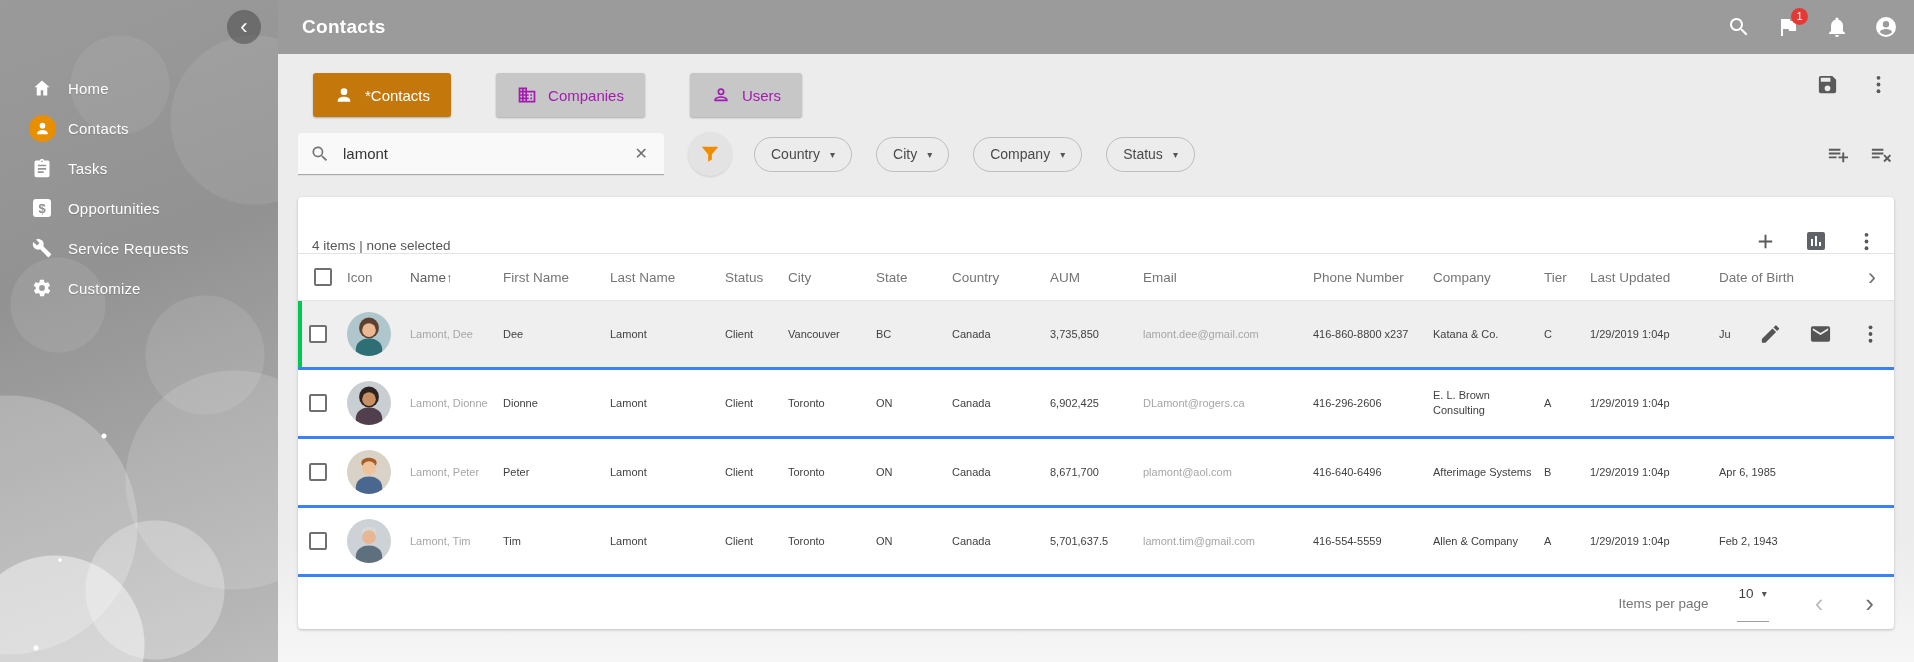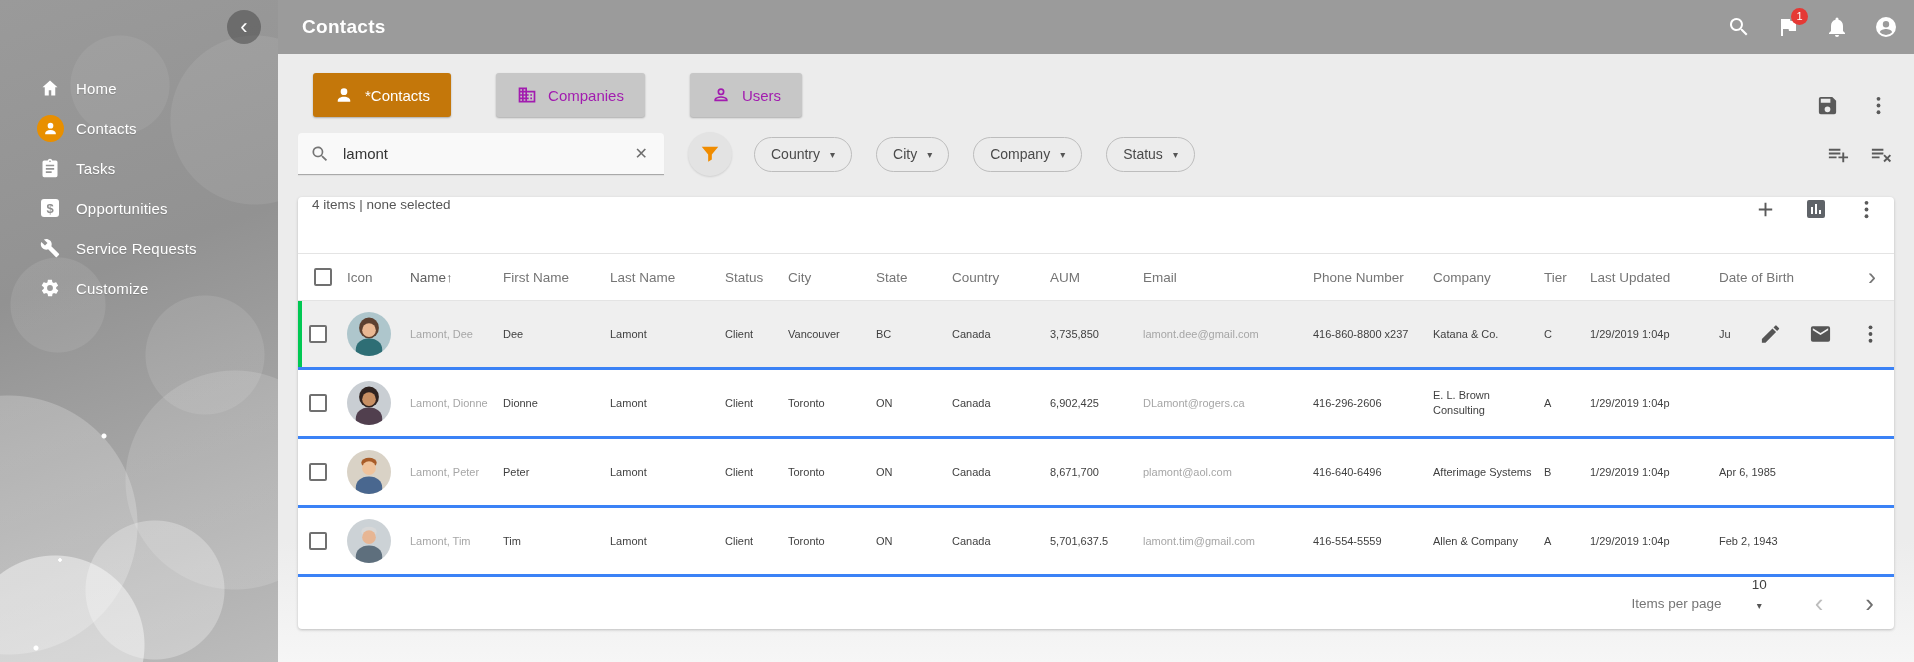--- a/index.html
+++ b/index.html
@@ -27,21 +27,21 @@
       radial-gradient(circle 85px at 255px 120px, rgba(255,255,255,.08) 0 84px, transparent 85px),
       radial-gradient(circle 50px at 120px 85px, rgba(255,255,255,.07) 0 49px, transparent 50px),
       linear-gradient(160deg,#9a9a9a 0%,#929292 40%,#a8a8a8 72%,#bcbcbc 100%);
   }
   .collapse-btn{
     position:absolute; top:10px; left:227px; width:34px; height:34px; border-radius:50%;
     background:rgba(55,55,55,.45); color:#fff; display:flex; align-items:center; justify-content:center;
     font-size:22px; line-height:1; cursor:pointer; user-select:none;
   }
   .nav{ padding-top:68px; }
-  .nav-item{ display:flex; align-items:center; height:40px; padding-left:36px; cursor:pointer; }
+  .nav-item{ display:flex; align-items:center; height:40px; padding-left:28px; cursor:pointer; }
   .nav-icon{ width:28px; display:flex; justify-content:center; align-items:center; margin-right:12px; }
   .nav-icon svg{ width:20px; height:20px; fill:#fff; }
   .nav-icon-circle{
     width:27px; height:27px; border-radius:50%; background:var(--accent-icon,#e88f00);
     display:flex; align-items:center; justify-content:center;
   }
   .nav-icon-circle svg{ width:17px; height:17px; fill:#fff; }
   .nav-label{ font-size:15px; letter-spacing:.2px; text-shadow:0 1px 1px rgba(0,0,0,.15); }
   .nav-opp{ width:18px; height:18px; background:#fff; border-radius:3px; color:#8f8f8f;
     font-size:13px; font-weight:700; display:flex; align-items:center; justify-content:center; }
@@ -60,21 +60,21 @@
     position:absolute; top:-7px; right:-8px; min-width:17px; height:17px; border-radius:9px;
     background:var(--badge-red,#e53935); color:#fff; font-size:11px; line-height:17px; text-align:center; padding:0 3px;
   }
 
   .content{
     flex:1; padding:19px 20px 0 20px;
     background:linear-gradient(180deg,#ececec 0%,#ececec 80%,#f6f6f6 100%);
   }
 
   
-  .tabs-row{ display:flex; align-items:flex-end; height:44px; margin-bottom:15px;padding-left:15px; }
+  .tabs-row{ display:flex; align-items:flex-start; height:44px; margin-bottom:15px;padding-left:15px; }
   .tab{
     height:44px; display:flex; align-items:center; gap:11px; padding:0 21px; border-radius:3px;
     background:#c7c7c7; color:#a21caf; font-size:15px; margin-right:45px;
     box-shadow:0 1px 2px rgba(0,0,0,.28); cursor:pointer; white-space:nowrap;
   }
   .tab svg{ width:20px; height:20px; fill:currentColor; }
   .tab.active{ background:var(--accent-tab,#c4770a); color:#fff; }
   .tabs-actions{ margin-left:auto; display:flex; align-items:center; gap:28px; color:#5a5a5a; padding-right:4px; }
   .sm-icon{ width:23px; height:23px; cursor:pointer; color:#5a5a5a; }
   .sm-icon svg{ width:100%; height:100%; fill:currentColor; }
@@ -106,21 +106,21 @@
   }
   .chip .caret{ margin-left:10px; font-size:10px; color:#555; }
   .filter-actions{ margin-left:auto; display:flex; align-items:center; gap:20px; padding-right:2px; }
 
   
   .card{
     --cols:49px 63px 93px 107px 115px 63px 88px 76px 98px 93px 170px 120px 111px 46px 129px minmax(0,1fr) 44px;
     background:#fff; border-radius:4px; box-shadow:0 1px 3px rgba(0,0,0,.22);
     margin-bottom:26px; overflow:hidden;
   }
-  .card-summary{ height:56px; display:flex; align-items:flex-start; padding:0 16px 0 14px; font-size:13.5px; color:#565656; }
+  .card-summary{ height:56px; display:flex; align-items:flex-end; padding:0 16px 0 14px; font-size:13.5px; color:#565656; }
   .card-summary-actions{ margin-left:auto; display:flex; align-items:center; gap:27px; color:#6b6b6b; }
   .chart-btn{ width:24px; height:24px; cursor:pointer; }
   .chart-btn svg{ width:24px; height:24px; fill:#5f6368; }
 
   .thead{
     display:grid; grid-template-columns:var(--cols); align-items:center; height:48px;
     border-top:1px solid #e4e4e4; border-bottom:1px solid #e4e4e4;
     color:#757575; font-size:13.5px;
   }
   .th{ padding-right:10px; white-space:nowrap; overflow:hidden; cursor:pointer; }
@@ -156,21 +156,21 @@
     display:flex; align-items:center; gap:27px; color:#555; background:inherit; padding-left:8px;
   }
   .row-actions .sm-icon{ color:#555; }
 
   .tfoot{
     display:flex; align-items:center; justify-content:flex-end; height:52px;
     padding-right:20px; color:#757575; font-size:13.5px;
   }
   .page-size{
     display:flex; align-items:center; gap:8px; margin-left:28px; padding:2px 2px 20px 2px;
-    border-bottom:1px solid #9e9e9e; color:#3f3f3f; cursor:pointer;flex-direction:column;
+    border-bottom:1px solid #9e9e9e; color:#3f3f3f; cursor:pointer;
   }
   .page-size .caret{ font-size:10px; color:#555; }
   .page-prev{ margin-left:46px; color:#bdbdbd; font-size:26px; line-height:1; cursor:default; }
   .page-next{ margin-left:42px; color:#6f6f6f; font-size:26px; line-height:1; cursor:pointer; }
 </style>
 </head>
 <body>
 
 <div class="sidebar">
   <div class="collapse-btn">

